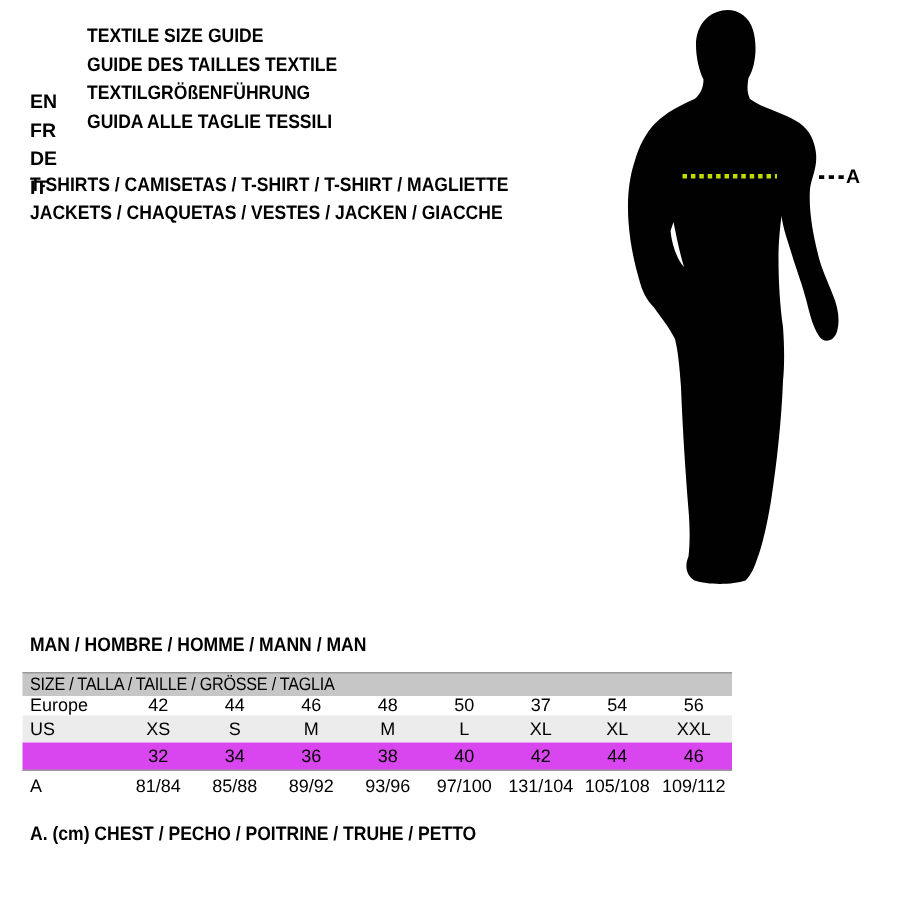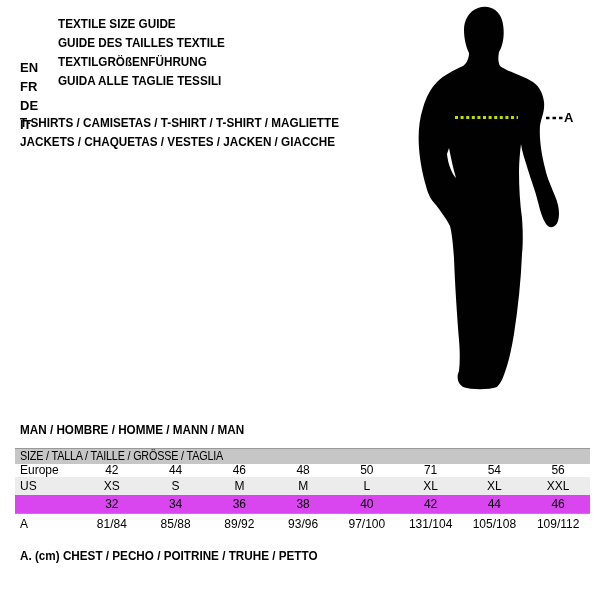--- a/index.html
+++ b/index.html
@@ -14,21 +14,21 @@
   .lang-code{width:38px;flex:0 0 38px;margin-top:44px;}
   
   #cat-tshirts{position:absolute;left:20px;top:113px;font-size:13px;font-weight:700;line-height:19px;}
   #cat-jackets{position:absolute;left:20px;top:132px;font-size:13px;font-weight:700;line-height:19px;}
   
   #figure-wrap{position:absolute;left:400px;top:0;width:175px;height:400px;}
   #measure-a-label{position:absolute;left:564px;top:110px;font-size:13px;font-weight:700;line-height:15px;}
   
   #man-line{position:absolute;left:20px;top:422px;font-size:13px;font-weight:700;line-height:15px;}
   
-  #size-table{position:absolute;left:15px;top:448px;width:575px;font-size:12px;}
+  #size-table{position:absolute;left:15px;top:448px;width:473px;font-size:12px;}
   .t-header{
     background:#c6c6c6;border-top:1px solid #999999;height:15px;line-height:15px;
     padding-left:5px;font-weight:400;letter-spacing:-.2px;
   }
   .t-row{display:grid;grid-template-columns:65px repeat(8,1fr);}
   .t-row .cell{text-align:center;overflow:hidden;}
   .t-row .label{text-align:left;padding-left:5px;}
   .row-0{height:13px;line-height:13px;}
   .row-1{height:18px;line-height:18px;background:#ececec;}
   .row-2{height:18px;line-height:18px;background:#d946ef;border-bottom:1px solid #999999;}
@@ -122,21 +122,21 @@
     <span class="cond">SIZE / TALLA / TAILLE / GRÖSSE / TAGLIA</span>
   </div>
   <div id="t-rows">
       <div class="t-row row-0">
         <div class="cell label">Europe</div>
         <div class="cell">42</div>
         <div class="cell">44</div>
         <div class="cell">46</div>
         <div class="cell">48</div>
         <div class="cell">50</div>
-        <div class="cell">71</div>
+        <div class="cell">37</div>
         <div class="cell">54</div>
         <div class="cell">56</div>
       </div>
       <div class="t-row row-1">
         <div class="cell label">US</div>
         <div class="cell">XS</div>
         <div class="cell">S</div>
         <div class="cell">M</div>
         <div class="cell">M</div>
         <div class="cell">L</div>

